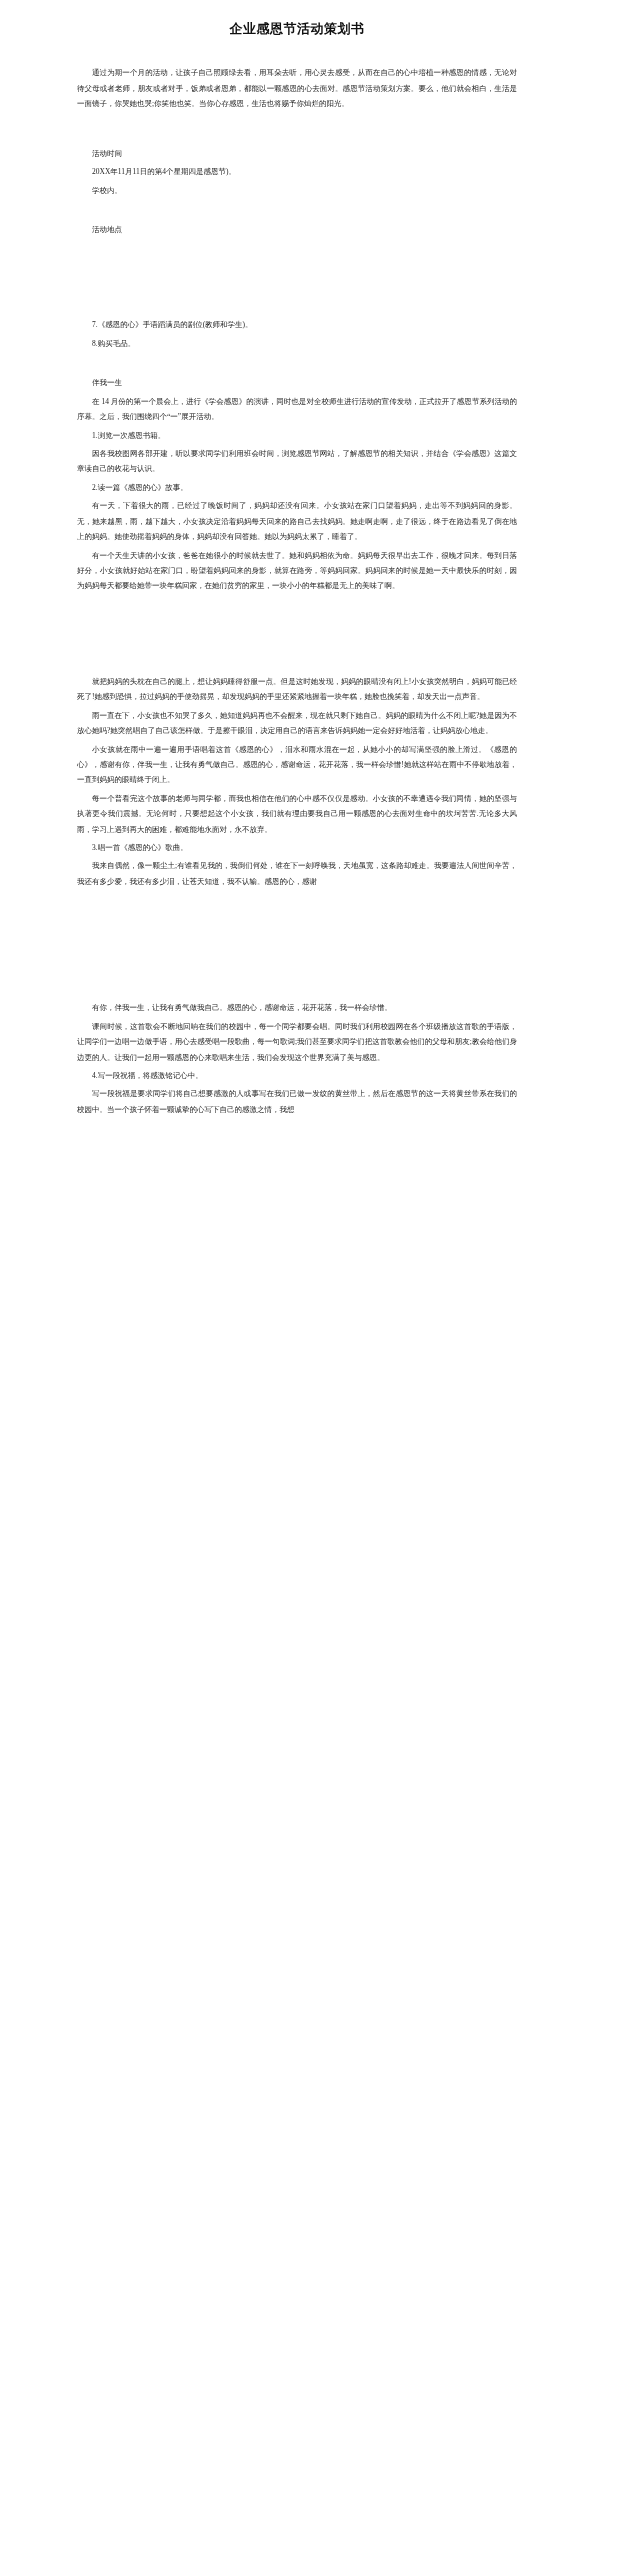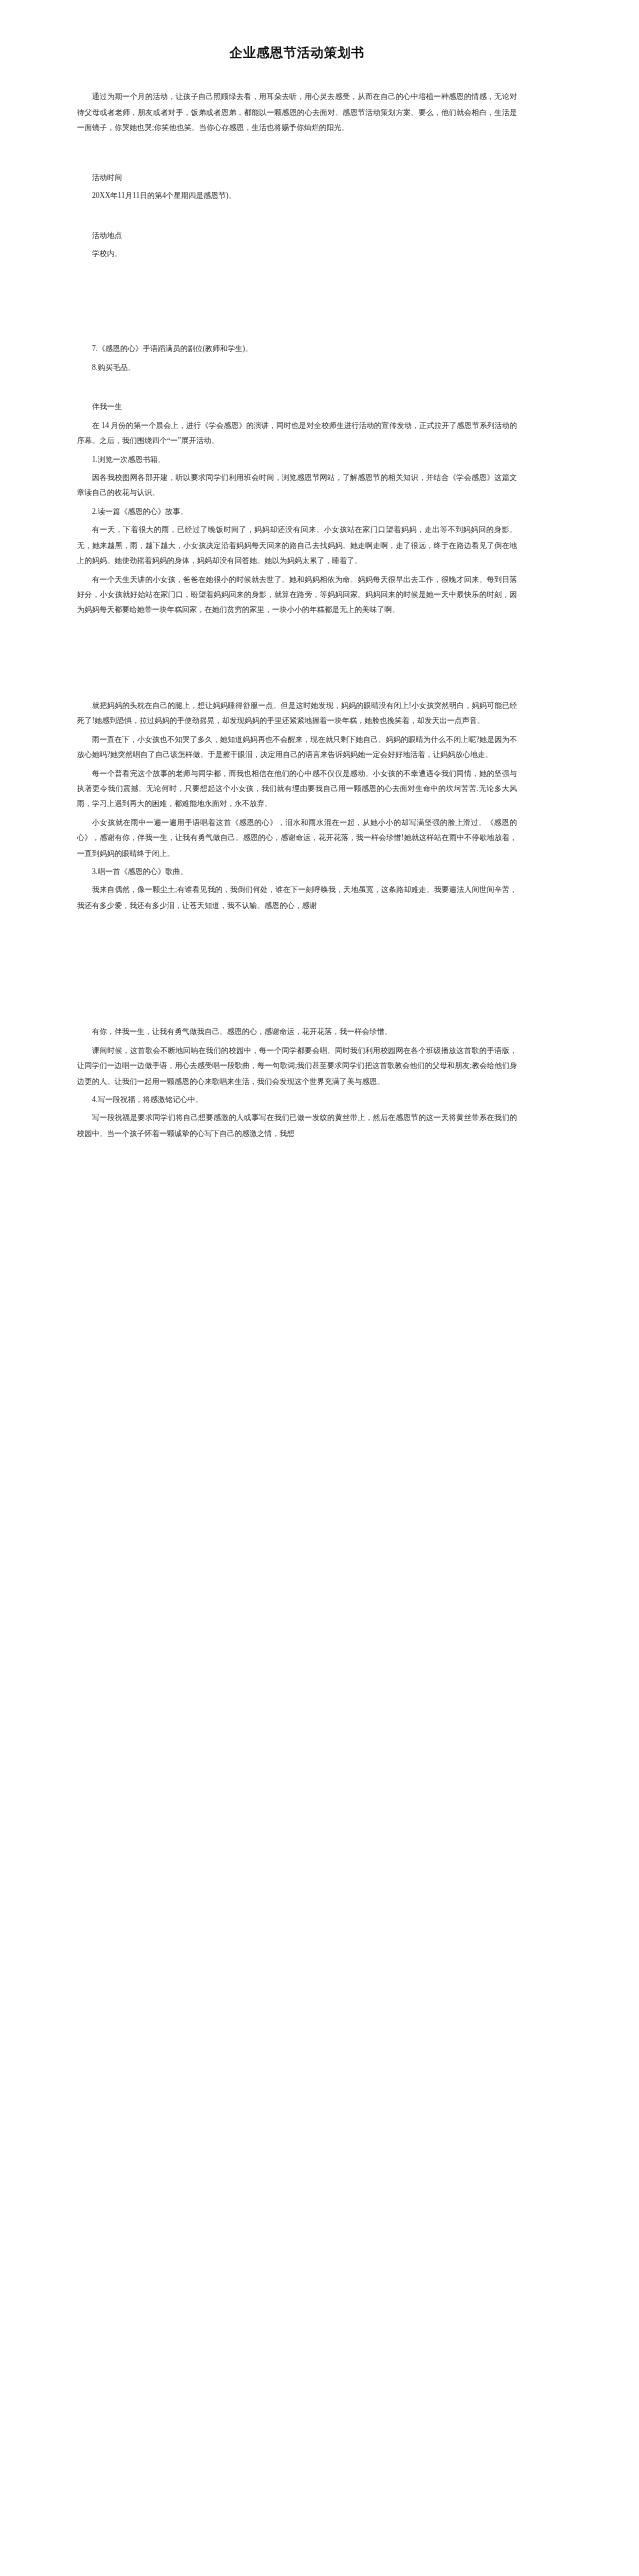--- a/index.html
+++ b/index.html
@@ -8,21 +8,21 @@
     background: #ffffff;
   }
   body {
     width: 639px;
     font-family: "Liberation Serif", "DejaVu Serif", serif;
     color: #1a1a1a;
   }
   .page {
     width: 594px;
     box-sizing: border-box;
-    padding: 35px 77px 0 77px;
+    padding: 11px 77px 0 77px;
   }
   .doc-title {
     text-align: center;
     font-family: "Liberation Sans", "DejaVu Sans", sans-serif;
     font-weight: bold;
     font-size: 13px;
     letter-spacing: 0.5px;
     color: #111111;
     margin: 9.3px 0 27px 0;
   }
@@ -58,22 +58,22 @@
   </div>
 
   <div class="gap-sm"></div>
 
   <div class="block">
     <p class="para head">活动时间</p>
     <p class="para indent">20XX年11月11日的第4个星期四是感恩节)。</p>
   </div>
 
   <div class="block">
+    <p class="para indent">学校内。</p>
     <p class="para head">活动地点</p>
-    <p class="para indent">学校内。</p>
   </div>
 
 
   <div class="gap-lg"></div>
 
   <div class="block">
     <p class="para indent">7.《感恩的心》手语蹈满员的剧位(教师和学生)。</p>
     <p class="para indent">8.购买毛品。</p>
   </div>
 
@@ -85,22 +85,22 @@
     <p class="para indent">2.读一篇《感恩的心》故事。</p>
     <p class="para indent">有一天，下着很大的雨，已经过了晚饭时间了，妈妈却还没有回来。小女孩站在家门口望着妈妈，走出等不到妈妈回的身影。无，她来越黑，雨，越下越大，小女孩决定沿着妈妈每天回来的路自己去找妈妈。她走啊走啊，走了很远，终于在路边看见了倒在地上的妈妈。她使劲摇着妈妈的身体，妈妈却没有回答她。她以为妈妈太累了，睡着了。</p>
     <p class="para indent">有一个天生天讲的小女孩，爸爸在她很小的时候就去世了。她和妈妈相依为命。妈妈每天很早出去工作，很晚才回来。每到日落好分，小女孩就好始站在家门口，盼望着妈妈回来的身影，就算在路旁，等妈妈回家。妈妈回来的时候是她一天中最快乐的时刻，因为妈妈每天都要给她带一块年糕回家，在她们贫穷的家里，一块小小的年糕都是无上的美味了啊。</p>
   </div>
 
   <div class="gap-lg"></div>
 
   <div class="block">
     <p class="para indent">就把妈妈的头枕在自己的腿上，想让妈妈睡得舒服一点。但是这时她发现，妈妈的眼睛没有闭上!小女孩突然明白，妈妈可能已经死了!她感到恐惧，拉过妈妈的手使劲摇晃，却发现妈妈的手里还紧紧地握着一块年糕，她脸也挽笑着，却发天出一点声音。</p>
     <p class="para indent">雨一直在下，小女孩也不知哭了多久，她知道妈妈再也不会醒来，现在就只剩下她自己。妈妈的眼睛为什么不闭上呢?她是因为不放心她吗?她突然唱自了自己该怎样做。于是擦干眼泪，决定用自己的语言来告诉妈妈她一定会好好地活着，让妈妈放心地走。</p>
+    <p class="para indent">小女孩就在雨中一遍一遍用手语唱着这首《感恩的心》，泪水和雨水混在一起，从她小小的却写满坚强的脸上滑过。《感恩的心》，感谢有你，伴我一生，让我有勇气做自己。感恩的心，感谢命运，花开花落，我一样会珍惜!她就这样站在雨中不停歇地放着，一直到妈妈的眼睛终于闭上。</p>
     <p class="para indent">每一个普看完这个故事的老师与同学都，而我也相信在他们的心中感不仅仅是感动。小女孩的不幸遭遇令我们同情，她的坚强与执著更令我们震撼。无论何时，只要想起这个小女孩，我们就有理由要我自己用一颗感恩的心去面对生命中的坎坷苦苦.无论多大风雨，学习上遇到再大的困难，都难能地永面对，永不放弃。</p>
-    <p class="para indent">小女孩就在雨中一遍一遍用手语唱着这首《感恩的心》，泪水和雨水混在一起，从她小小的却写满坚强的脸上滑过。《感恩的心》，感谢有你，伴我一生，让我有勇气做自己。感恩的心，感谢命运，花开花落，我一样会珍惜!她就这样站在雨中不停歇地放着，一直到妈妈的眼睛终于闭上。</p>
     <p class="para indent">3.唱一首《感恩的心》歌曲。</p>
     <p class="para indent">我来自偶然，像一颗尘土;有谁看见我的，我倒们何处，谁在下一刻呼唤我，天地虽宽，这条路却难走。我要遍法人间世间辛苦，我还有多少爱，我还有多少泪，让苍天知道，我不认输。感恩的心，感谢</p>
   </div>
 
   <div class="gap-xl"></div>
 
   <div class="block">
     <p class="para indent">有你，伴我一生，让我有勇气做我自己。感恩的心，感谢命运，花开花落，我一样会珍惜。</p>
     <p class="para indent">课间时候，这首歌会不断地回响在我们的校园中，每一个同学都要会唱。同时我们利用校园网在各个班级播放这首歌的手语版，让同学们一边唱一边做手语，用心去感受唱一段歌曲，每一句歌词;我们甚至要求同学们把这首歌教会他们的父母和朋友;教会给他们身边更的人。让我们一起用一颗感恩的心来歌唱来生活，我们会发现这个世界充满了美与感恩。</p>
     <p class="para indent">4.写一段祝福，将感激铭记心中。</p>

